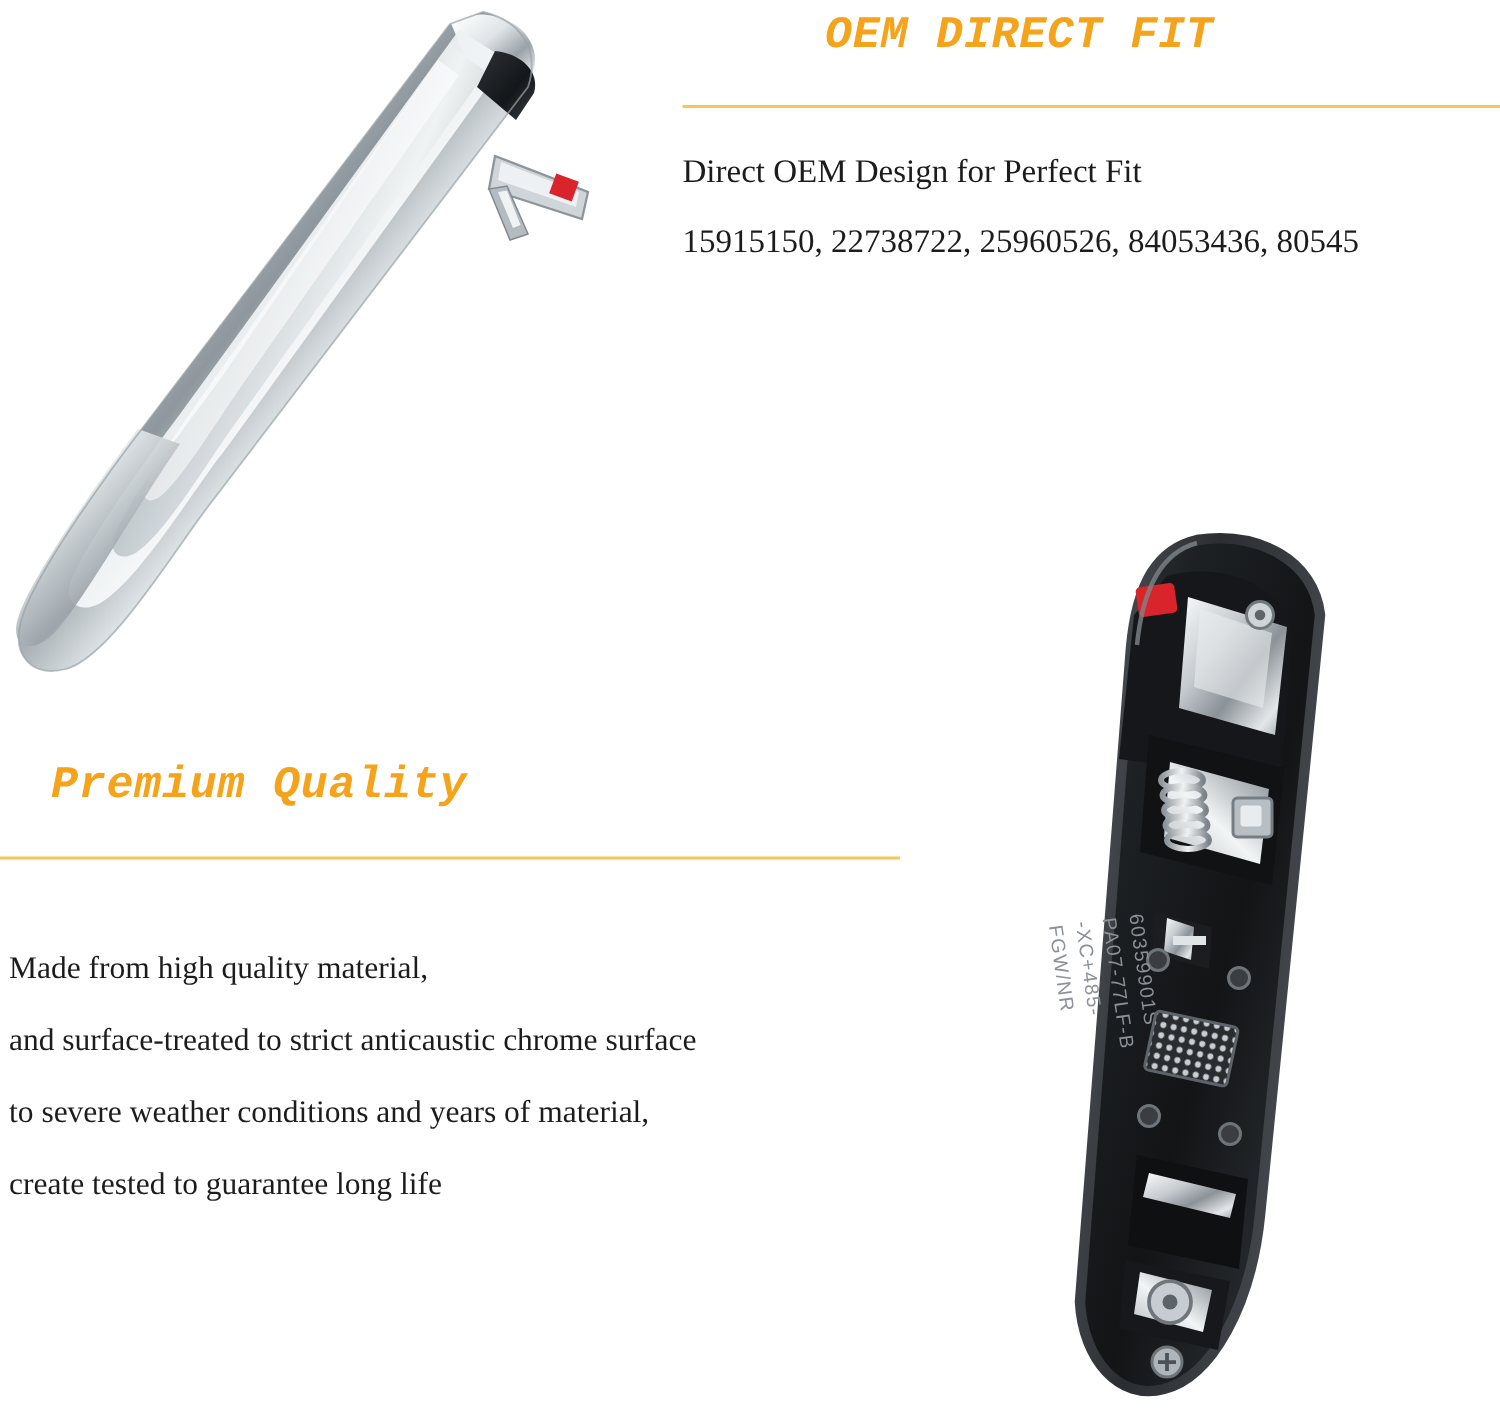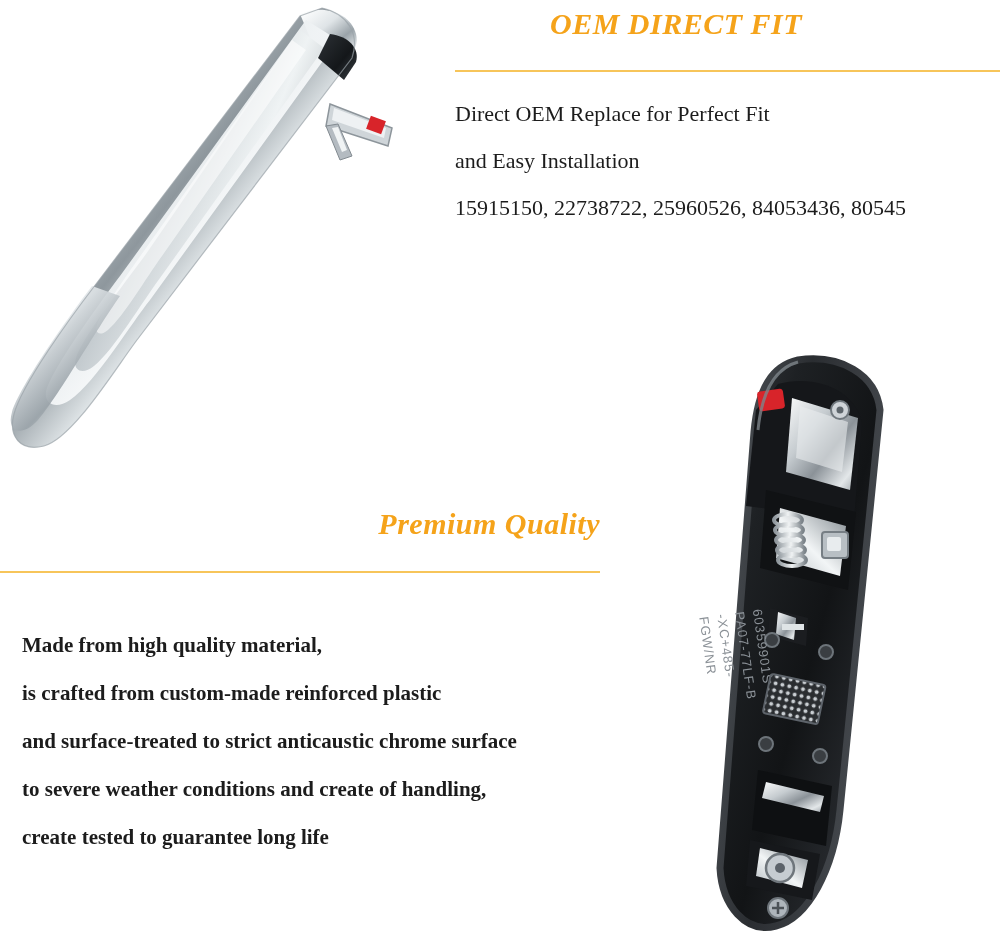--- a/index.html
+++ b/index.html
@@ -13,21 +13,21 @@
     position: relative;
     overflow: hidden;
     font-family: "Liberation Serif", serif;
     color: #1a1a1a;
   }
 
   
   .panel { position: absolute; }
 
   .section-heading {
-    font-family: Liberation Serif, serif;
+    font-family: Liberation Mono, monospace;
     font-weight: bold;
     color: #F5A31A;
     letter-spacing: 0.5px;
   }
   .heading-rule {
     height: 2px;
     background: #F7C55A;
     width: 100%;
   }
   .body-line {
@@ -62,31 +62,29 @@
   
   #premium-block {
     left: 0px;
     top: 505px;
     width: 600px;
   }
   #premium-block .section-heading {
     font-size: 30px;
     line-height: 38px;
     font-style: italic;
-    padding-left: 48px;
-    text-align: right;
+    padding-left: 34px;
   }
   #premium-block .heading-rule {
     margin-top: 28px;
     width: 600px;
   }
   #premium-block .lines {
     margin-top: 48px;
-    padding-left: 22px;
-    font-weight: bold;
+    padding-left: 6px;
   }
   #premium-block .body-line {
     font-size: 21px;
     line-height: 48px;
   }
 
   
   #handle-front {
     left: 0px;
     top: 0px;
@@ -104,34 +102,32 @@
 
   .svg-full { width: 100%; height: 100%; display: block; }
 </style>
 </head>
 <body>
 
 <div class="panel" id="oem-block">
   <div class="section-heading">OEM DIRECT FIT</div>
   <div class="heading-rule"></div>
   <div class="lines">
-    <div class="body-line">Direct OEM Replace for Perfect Fit</div>
-    <div class="body-line">and Easy Installation</div>
+    <div class="body-line">Direct OEM Design for Perfect Fit</div>
     <div class="body-line">15915150, 22738722, 25960526, 84053436, 80545</div>
   </div>
 </div>
 
 <div class="panel" id="premium-block">
   <div class="section-heading">Premium Quality</div>
   <div class="heading-rule"></div>
   <div class="lines">
     <div class="body-line">Made from high quality material,</div>
-    <div class="body-line">is crafted from custom-made reinforced plastic</div>
     <div class="body-line">and surface-treated to strict anticaustic chrome surface</div>
-    <div class="body-line">to severe weather conditions and create of handling,</div>
+    <div class="body-line">to severe weather conditions and years of material,</div>
     <div class="body-line">create tested to guarantee long life</div>
   </div>
 </div>
 
 <div class="panel" id="handle-front">
   <svg class="svg-full" viewBox="0 0 470 470" xmlns="http://www.w3.org/2000/svg">
     <defs>
       <linearGradient id="chromeMain" x1="0" y1="0" x2="1" y2="1">
         <stop offset="0%" stop-color="#ffffff"></stop>
         <stop offset="12%" stop-color="#f2f5f6"></stop>

